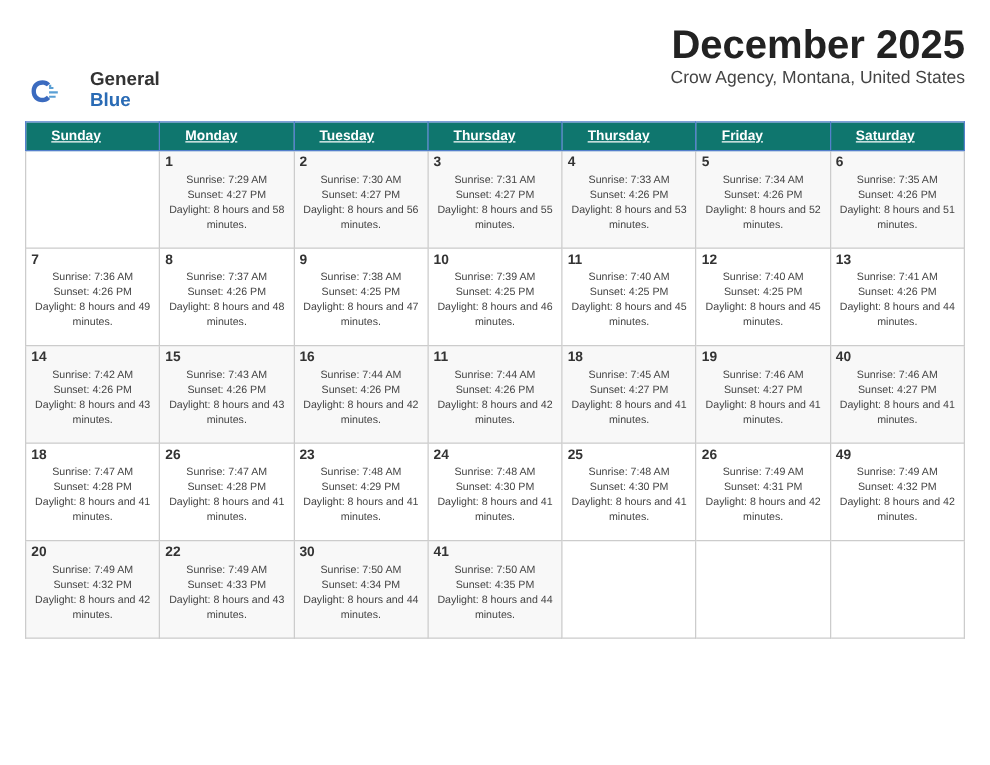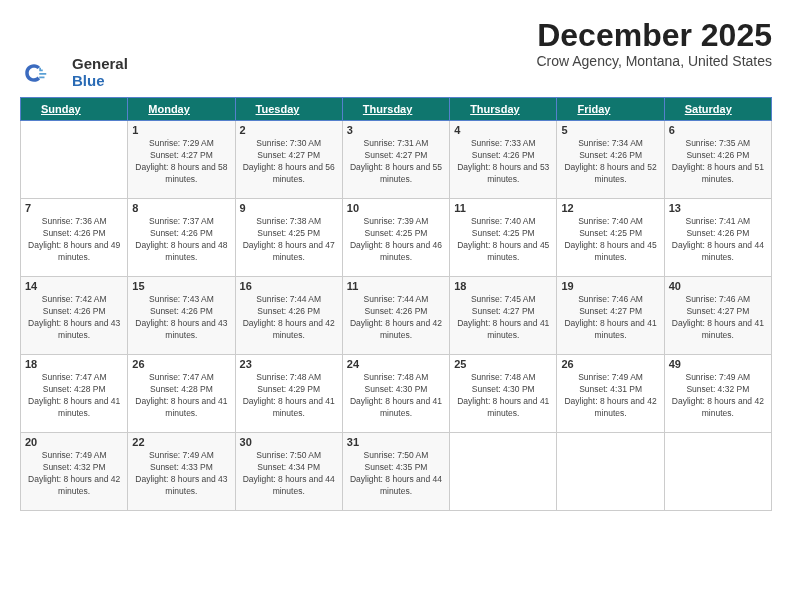--- a/index.html
+++ b/index.html
@@ -265,21 +265,21 @@
           </td>
           <td>
             <span class="day-num">22</span>
             <div class="cell-text">Sunrise: 7:49 AM<br>Sunset: 4:33 PM<br>Daylight: 8 hours and 43 minutes.</div>
           </td>
           <td>
             <span class="day-num">30</span>
             <div class="cell-text">Sunrise: 7:50 AM<br>Sunset: 4:34 PM<br>Daylight: 8 hours and 44 minutes.</div>
           </td>
           <td>
-            <span class="day-num">31</span>
+            <span class="day-num">41</span>
             <div class="cell-text">Sunrise: 7:50 AM<br>Sunset: 4:35 PM<br>Daylight: 8 hours and 44 minutes.</div>
           </td>
           <td class="empty-cell"></td>
           <td class="empty-cell"></td>
           <td class="empty-cell"></td>
         </tr>
       </tbody>
   </table>
 </div>
 

